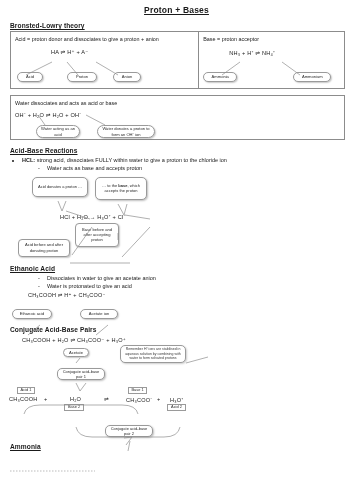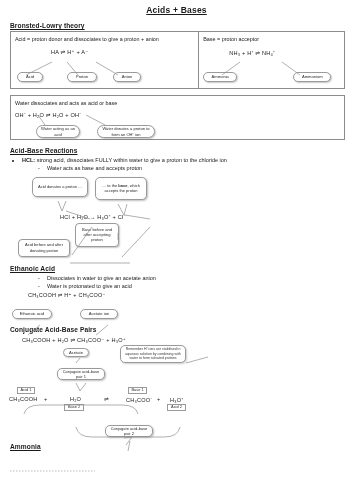--- a/index.html
+++ b/index.html
@@ -74,21 +74,21 @@
   ul.d>li{font-size:5.5px;line-height:1.5;position:relative;padding-left:9px;}
   ul.d>li:before{content:"-";position:absolute;left:0;top:0;}
   b{font-weight:bold;}
   .eqline{font-size:5.5px;margin-left:28px;letter-spacing:.2px;}
 </style>
 </head>
 <body>
 
 <div class="page">
 
-  <div class="doc-title">Acids + Bases</div>
+  <div class="doc-title">Proton + Bases</div>
 
   <div class="h2">Bronsted-Lowry theory</div>
 
   <div class="boxrow">
     <div class="box left" style="height:58px;">
       <div class="bt">Acid = proton donor and dissociates to give a proton + anion</div>
       <div class="eq" style="position:absolute;left:40px;top:17px;">HA  ⇌  H⁺  +  A⁻</div>
       <div class="pill" style="left:6px;top:40px;width:26px;height:10px;">Acid</div>
       <div class="pill" style="left:56px;top:40px;width:30px;height:10px;">Proton</div>
       <div class="pill" style="left:102px;top:40px;width:28px;height:10px;">Anion</div>

